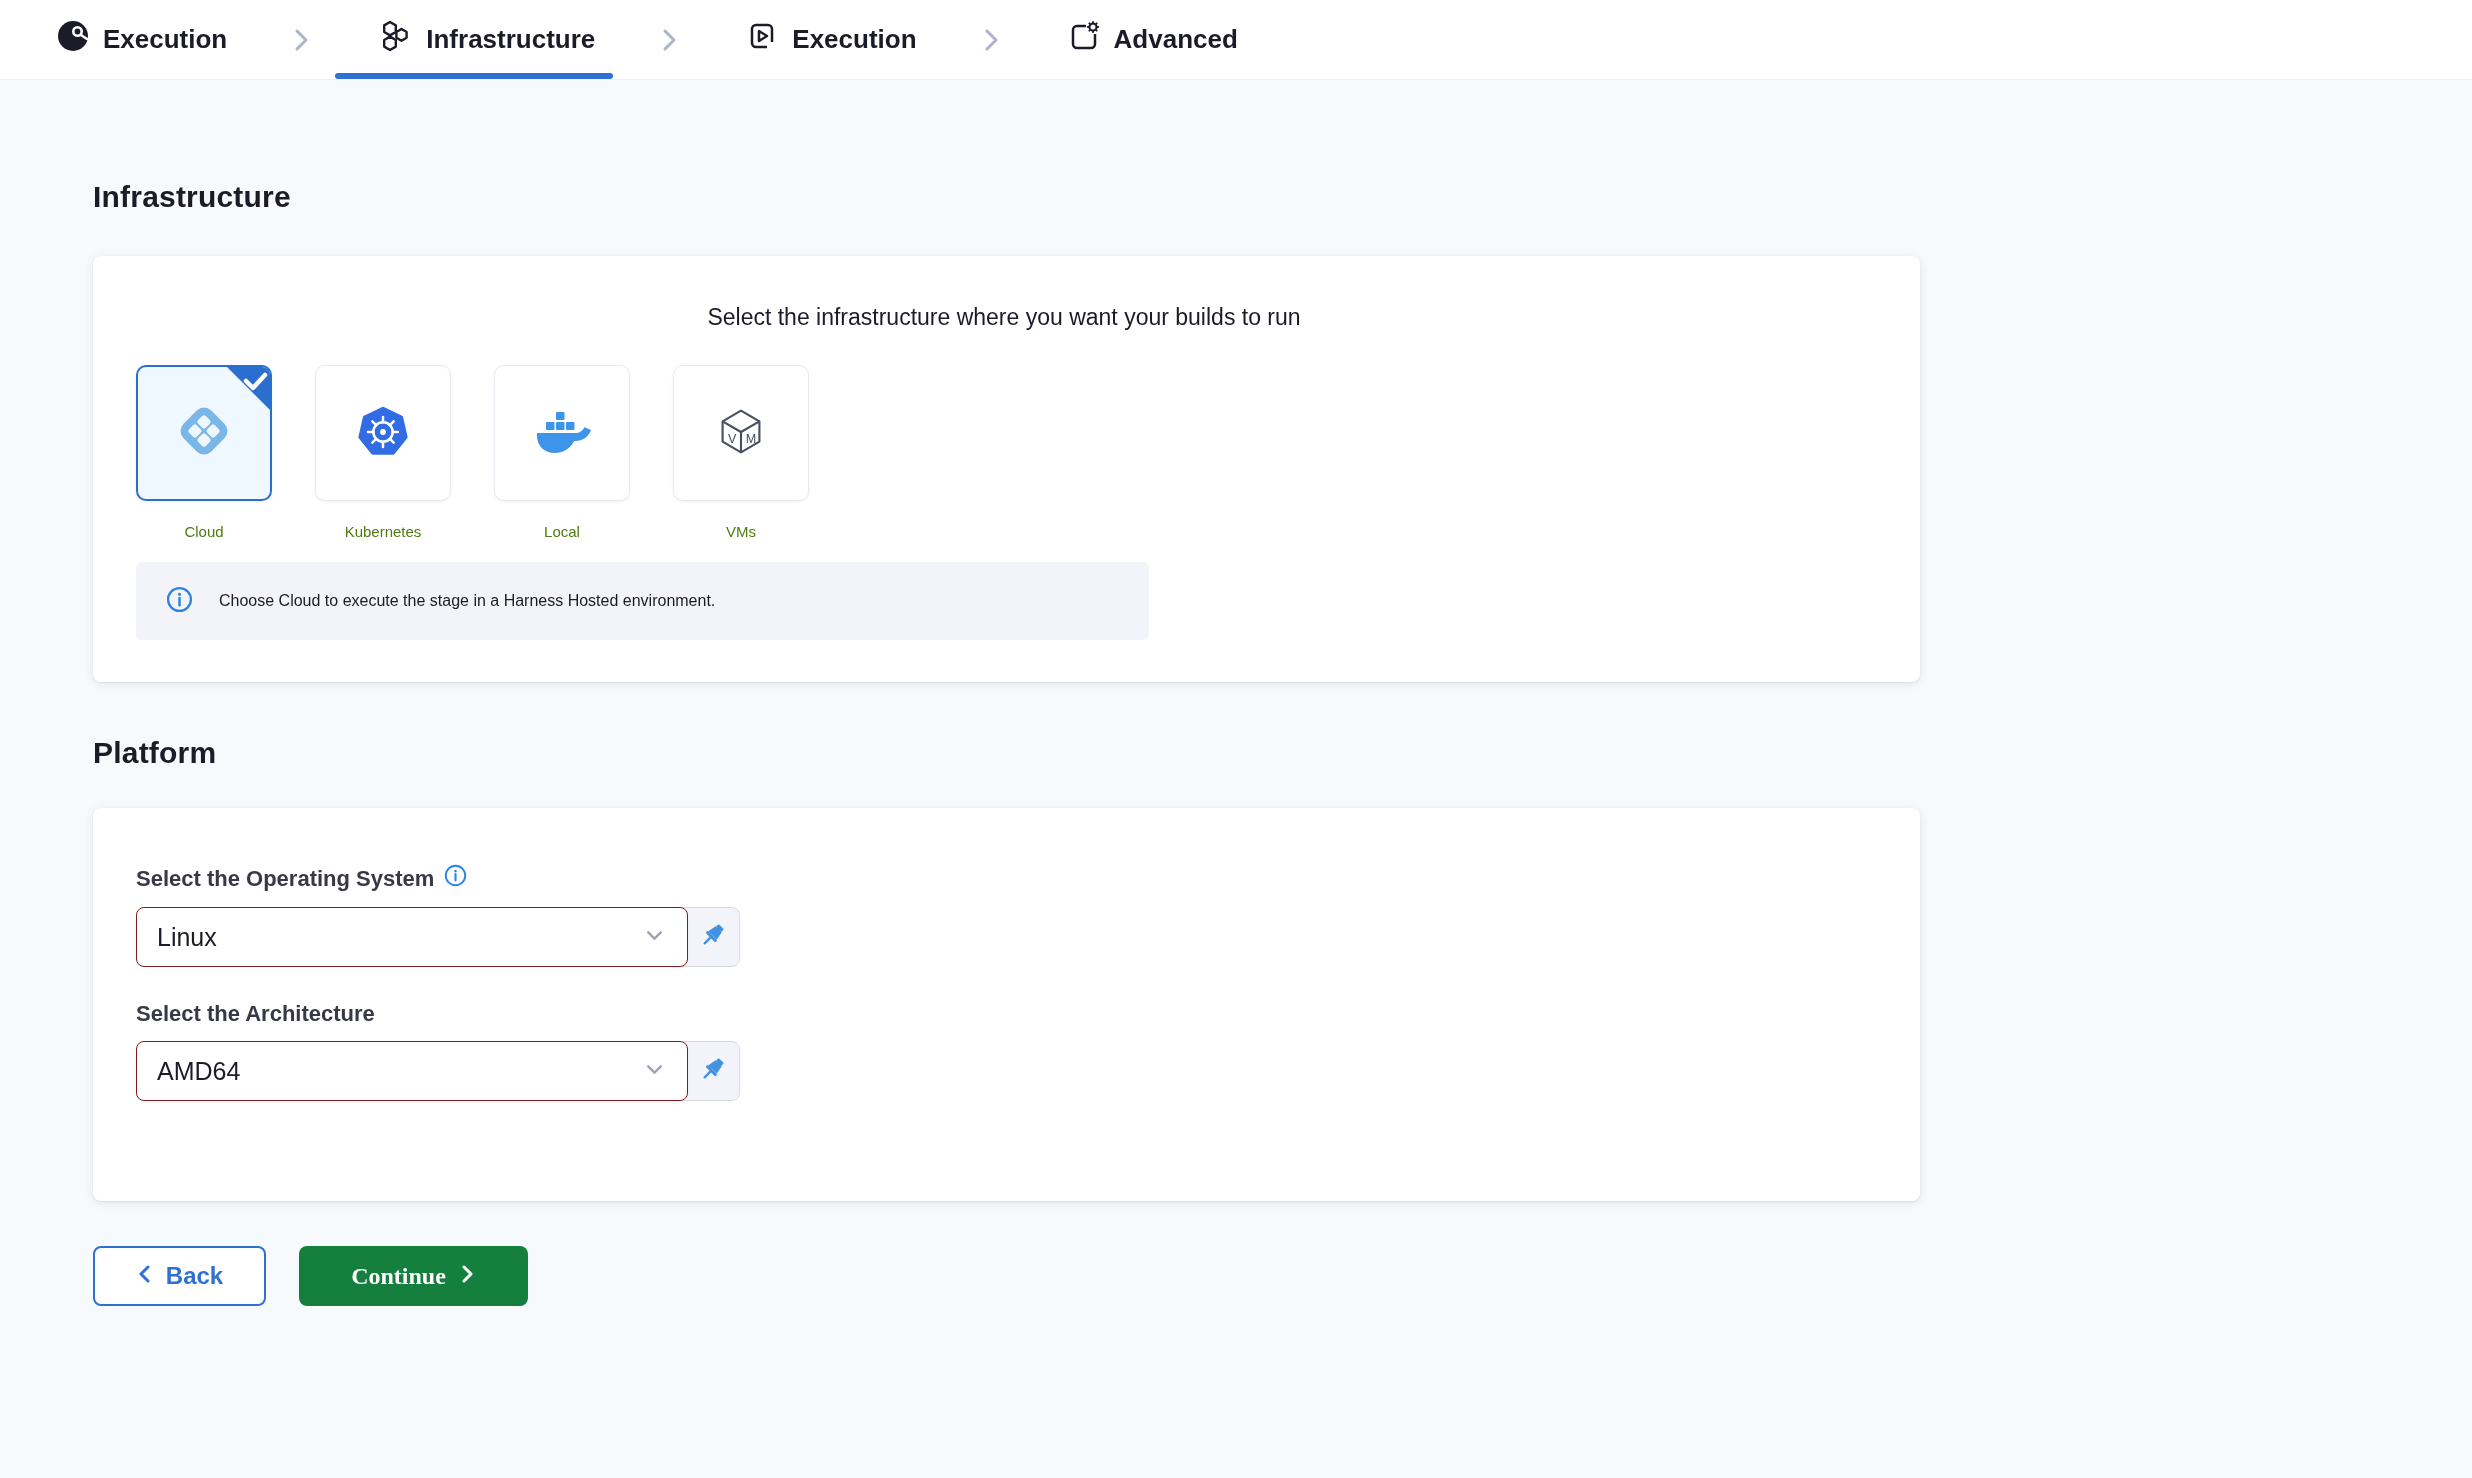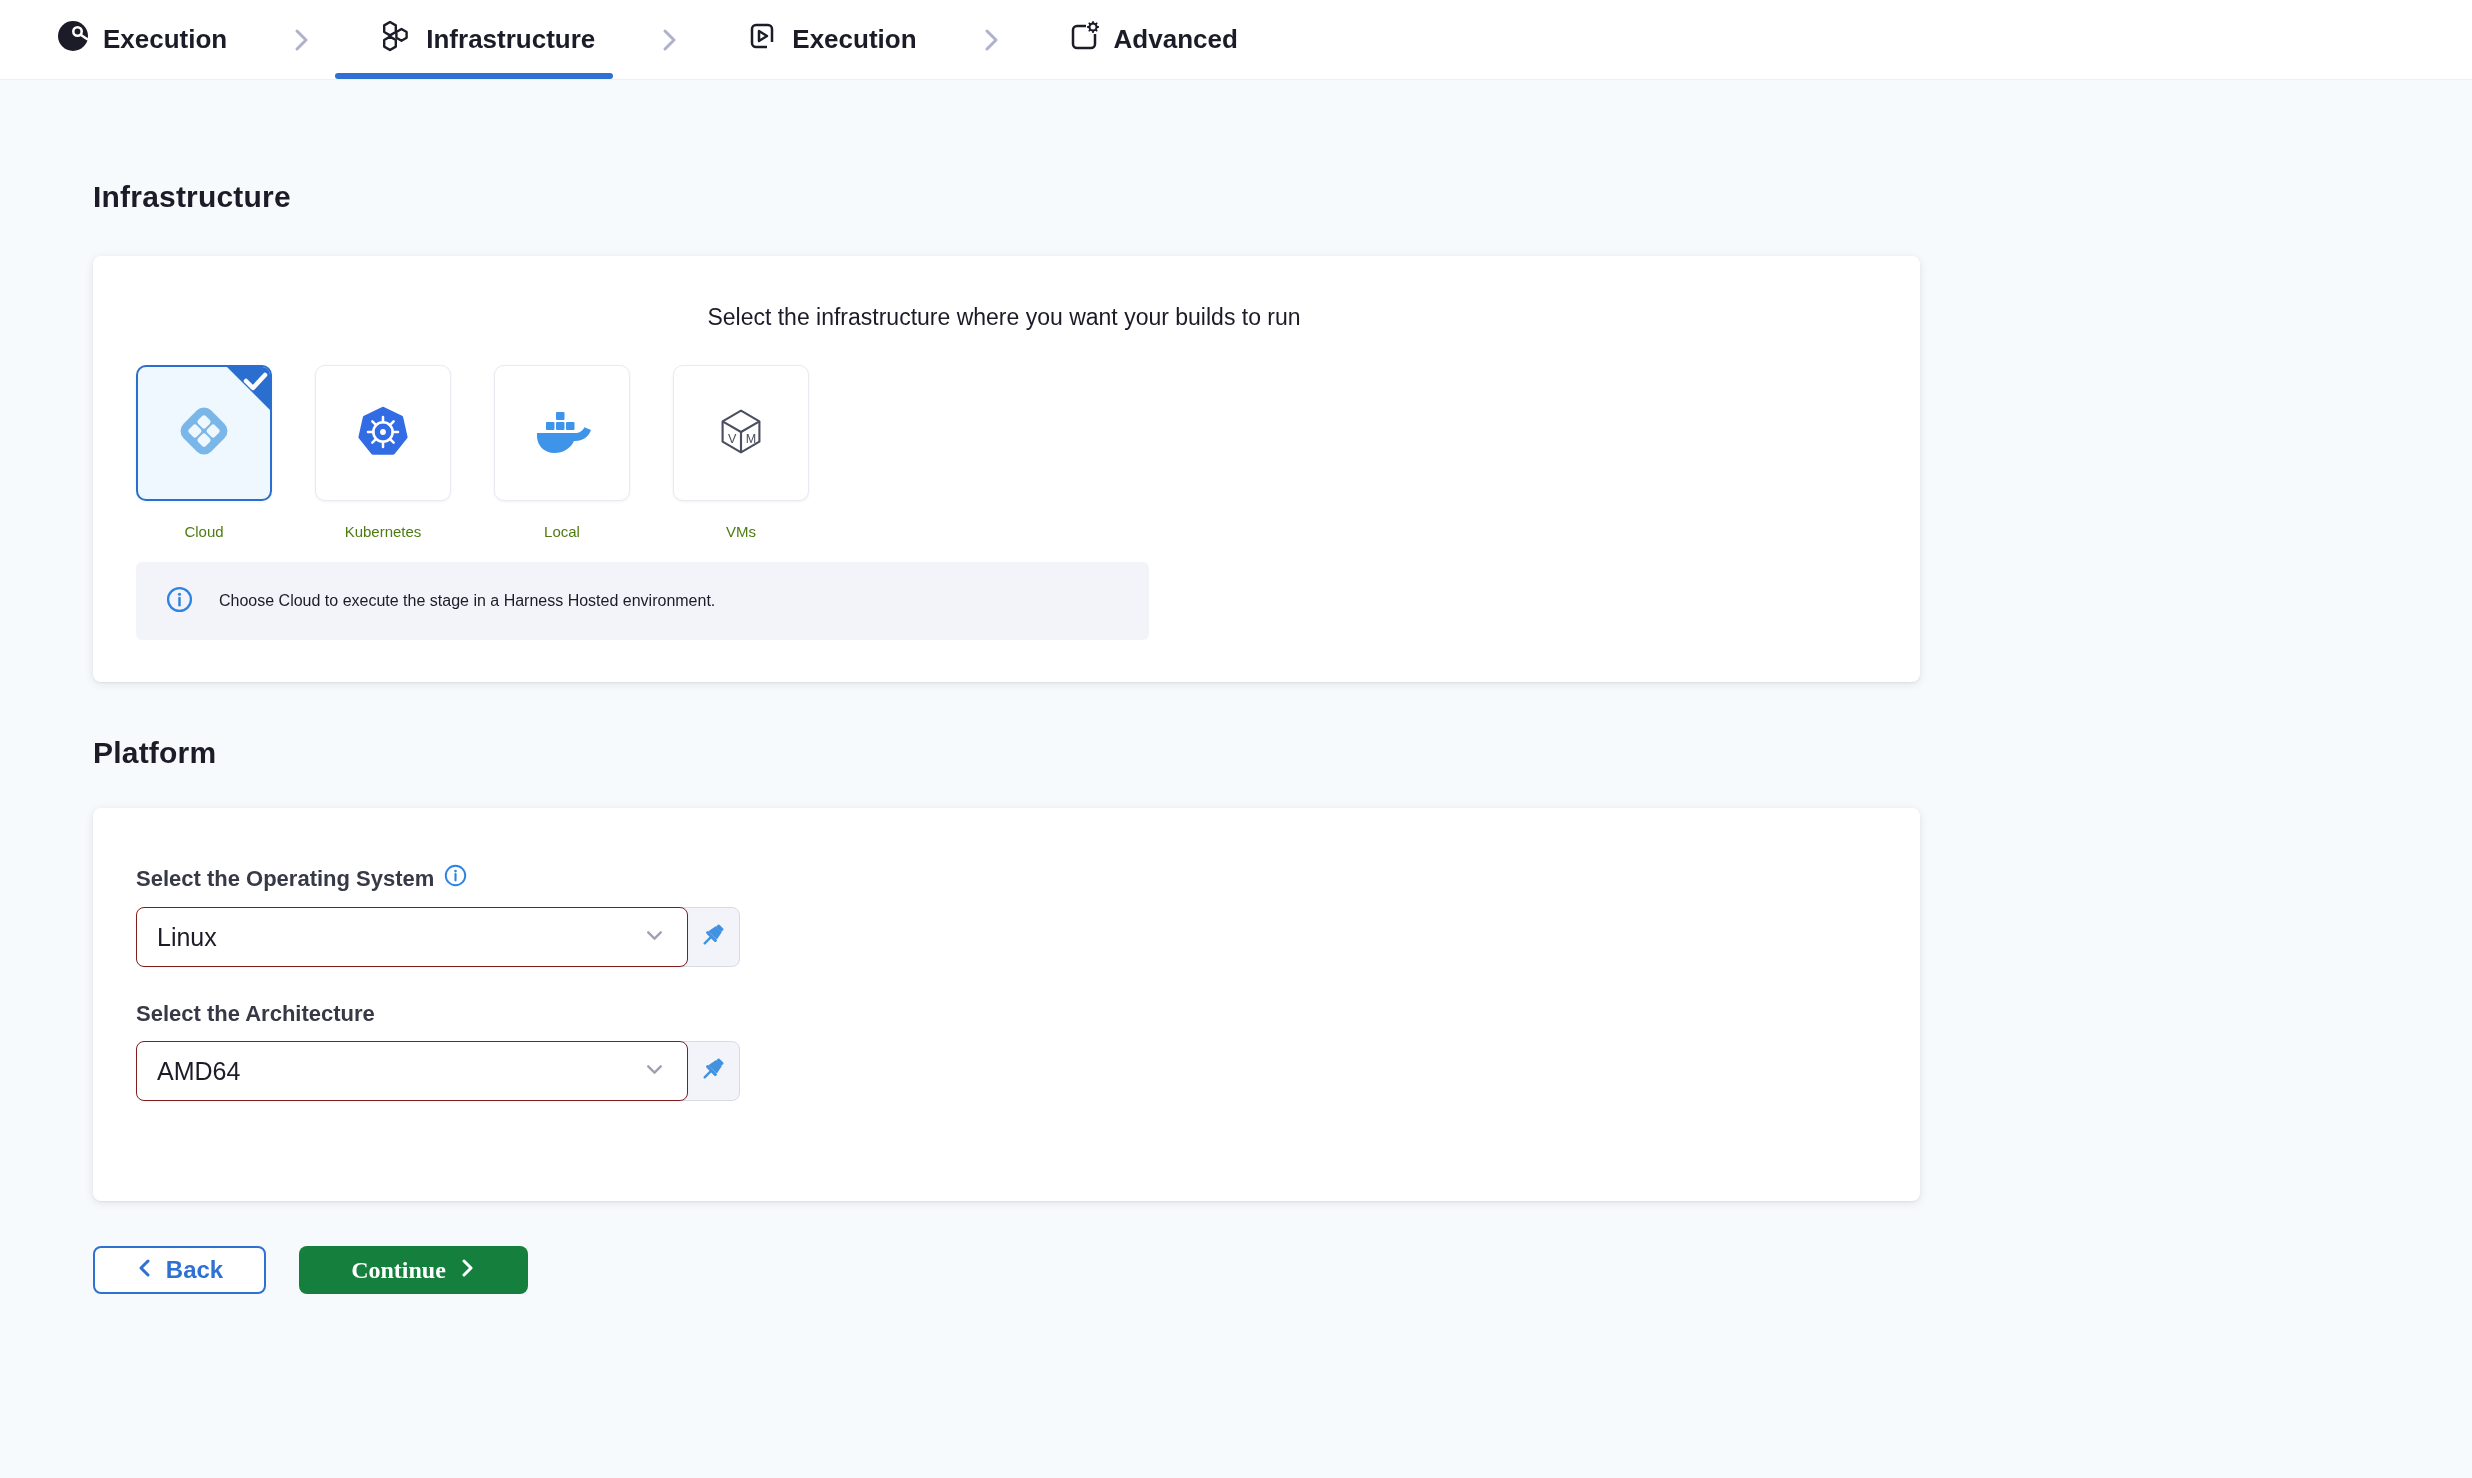--- a/index.html
+++ b/index.html
@@ -91,21 +91,21 @@
     width:58px; height:60px; margin-left:-6px;
     background:#f3f3fa; border:1px solid #d9dae5;
     border-radius:0 8px 8px 0;
     display:flex; align-items:center; justify-content:center;
     padding-left:4px; cursor:pointer;
   }
 
   
   .footer-row { display:flex; align-items:center; margin-top:45px; gap:33px; }
   .btn {
-    height:48px; border-radius:8px; font-size:24px; font-weight:700;
+    height:60px; border-radius:8px; font-size:24px; font-weight:700;
     display:flex; align-items:center; justify-content:center; gap:12px;
     cursor:pointer; font-family:"Liberation Sans", sans-serif;
   }
   .btn-back {
     width:173px; background:#ffffff; color:#2f70d3;
     border:2px solid #2f70d3;
   }
   .btn-continue {
     width:229px; background:#15803d; color:#ffffff; border:none;font-family:Liberation Serif, serif;
   }

